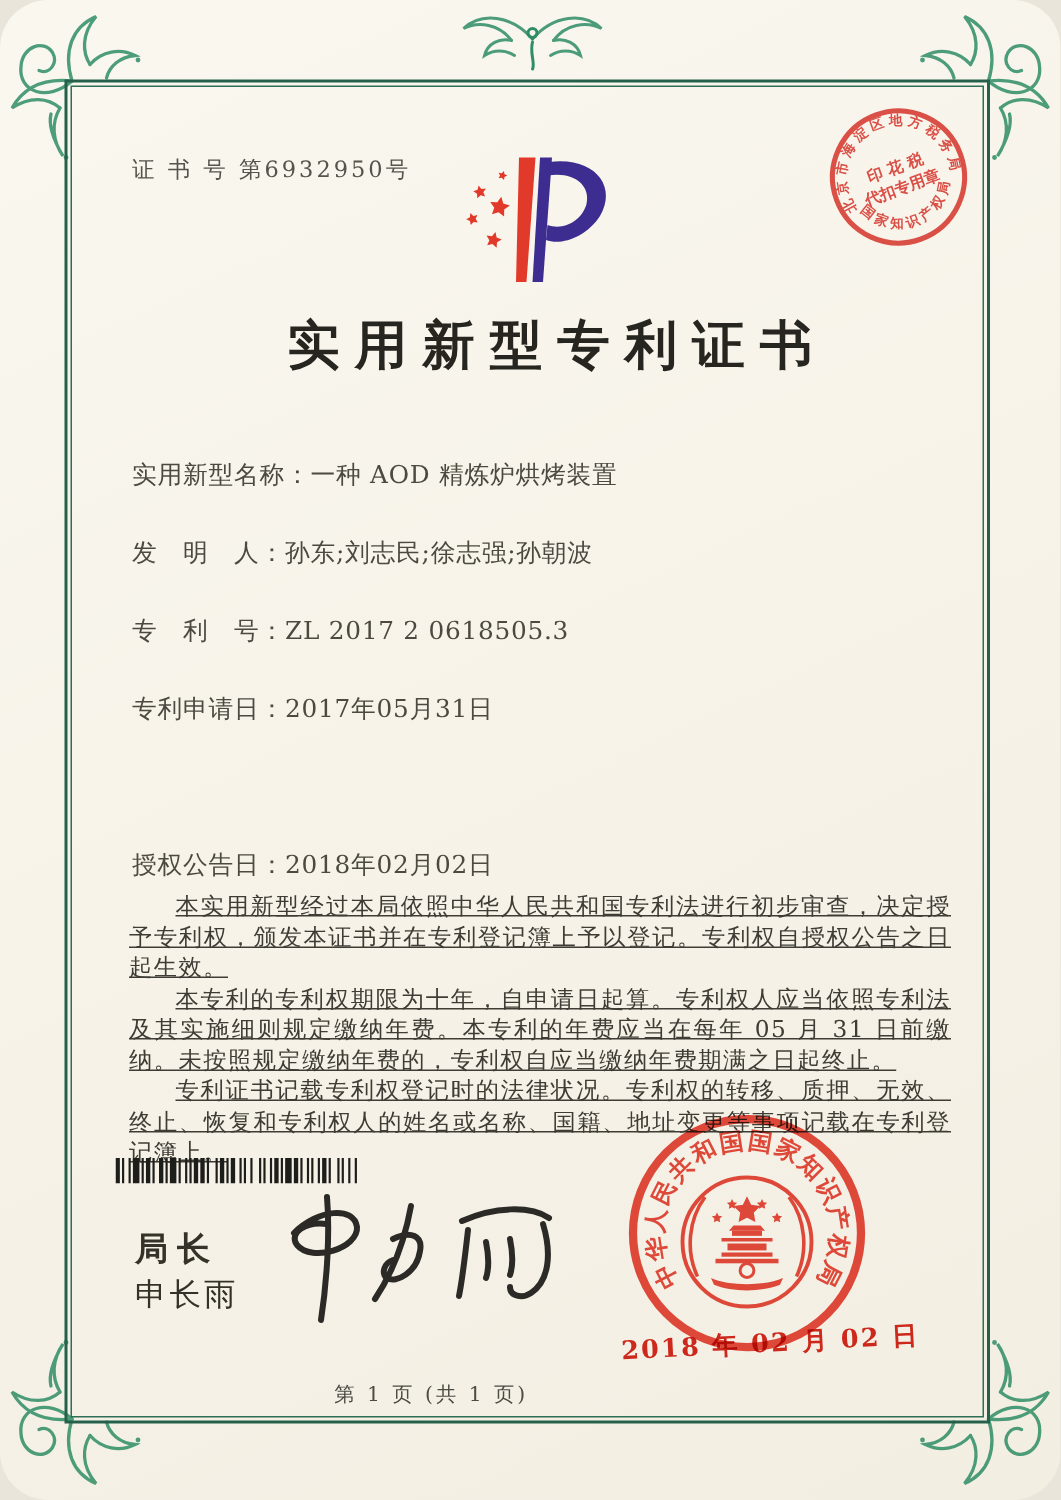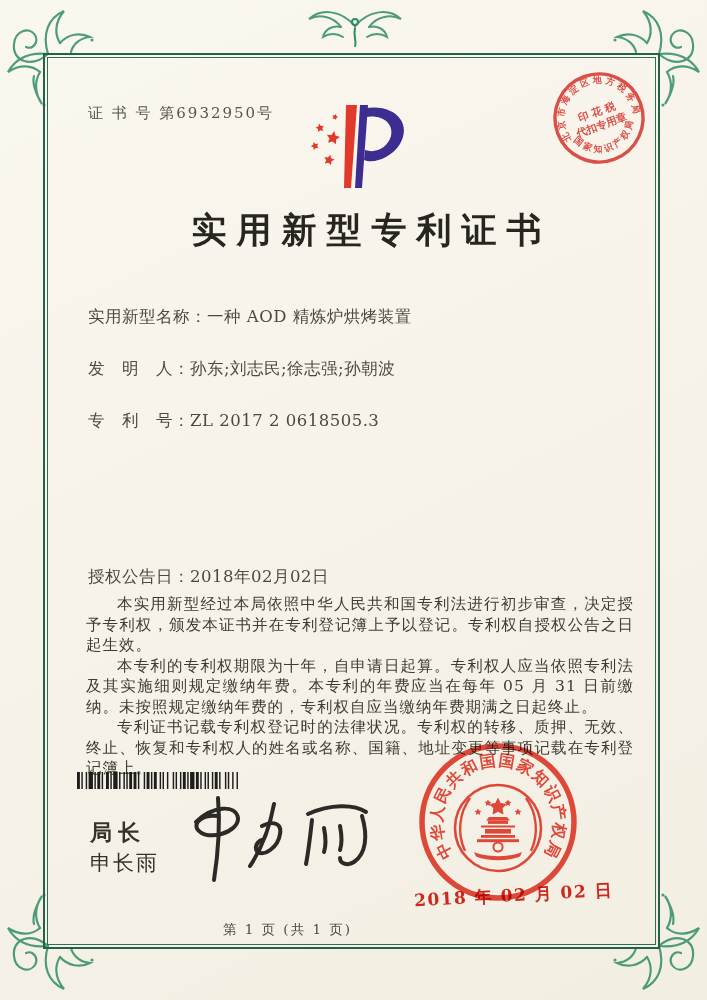--- a/index.html
+++ b/index.html
@@ -1,19 +1,20 @@
 <!DOCTYPE html>
 <html><head>
 <meta charset="utf-8">
 <style>
   html,body{margin:0;padding:0;background:#e9e5da;}
   .page{
     position:relative;width:707px;height:1000px;margin:0 auto;overflow:hidden;
     background:linear-gradient(155deg,#faf7ef 0%,#f7f3e9 45%,#f3eee2 100%);
     font-family:"DejaVu Serif","Liberation Serif",serif;
+    border-radius:32px;
   }
   .ornaments{position:absolute;left:0;top:0;width:707px;height:1000px;z-index:1;pointer-events:none;}
   .frame-outer{
     position:absolute;left:43px;top:53px;width:613px;height:892px;
     border:2.5px solid #24604a;z-index:2;pointer-events:none;
   }
   .frame-inner{position:absolute;left:2px;top:2px;right:2px;bottom:2px;border:1px solid #2d6e55;}
   .content{position:absolute;left:0;top:0;width:707px;height:1000px;z-index:3;}
   .cert-no{
     position:absolute;left:88px;top:104px;font-size:15px;letter-spacing:2px;
@@ -21,21 +22,21 @@
   }
   .logo{position:absolute;left:278px;top:100px;}
   .title{
     position:absolute;left:43px;top:207px;width:657px;text-align:center;
     font-size:35px;font-weight:700;letter-spacing:10px;color:#26251f;
   }
   .field{position:absolute;left:88px;font-size:16.5px;color:#4c4a40;white-space:nowrap;letter-spacing:.5px;}
   .f0{top:306px}.f1{top:358px}.f2{top:410px}.f3{top:462px}.f4{top:514px}.f5{top:566px}
   .paras{
     position:absolute;left:86px;top:594px;width:548px;color:#3e3c34;
-    font-size:15.5px;line-height:20.5px;letter-spacing:1px;text-align:justify;
+    font-size:15.5px;line-height:20.5px;letter-spacing:1px;text-align:justify;text-decoration:underline;
   }
   .paras p{margin:0;text-indent:2em;}
   .barcode{position:absolute;left:77px;top:772px;}
   .sig-title{
     position:absolute;left:90px;top:818px;font-size:22px;letter-spacing:6px;color:#343229;
     font-family:"DejaVu Sans","Liberation Sans",sans-serif;
     font-weight:bold;
   }
   .sig-name{
     position:absolute;left:90px;top:849px;font-size:21px;letter-spacing:2px;color:#343229;
@@ -108,20 +109,21 @@
       <polygon points="68,5 79,5 73,88 66,88" fill="#e23a2a"></polygon>
       <polygon points="82,5 90,5 84,88 77,88" fill="#3e2d90"></polygon>
       <path d="M88,8 C118,4 134,24 122,44 C113,58 96,64 86,60 L87,50 C98,54 110,47 113,36 C116,23 104,14 87,17 Z" fill="#3e2d90"></path>
     </svg>
 
     <div class="title">实用新型专利证书</div>
 
     <div class="field f0"><span>实用新型名称：</span><span>一种 AOD 精炼炉烘烤装置</span></div>
     <div class="field f1"><span>发　明　人：</span><span>孙东;刘志民;徐志强;孙朝波</span></div>
     <div class="field f2"><span>专　利　号：</span><span>ZL 2017 2 0618505.3</span></div>
+    <div class="field f3"><span>专利申请日：</span><span>2017年05月31日</span></div>
     <div class="field f5"><span>授权公告日：</span><span>2018年02月02日</span></div>
 
     <div class="paras">
       <p>本实用新型经过本局依照中华人民共和国专利法进行初步审查，决定授予专利权，颁发本证书并在专利登记簿上予以登记。专利权自授权公告之日起生效。</p>
       <p>本专利的专利权期限为十年，自申请日起算。专利权人应当依照专利法及其实施细则规定缴纳年费。本专利的年费应当在每年 05 月 31 日前缴纳。未按照规定缴纳年费的，专利权自应当缴纳年费期满之日起终止。</p>
       <p>专利证书记载专利权登记时的法律状况。专利权的转移、质押、无效、终止、恢复和专利权人的姓名或名称、国籍、地址变更等事项记载在专利登记簿上。</p>
     </div>
 
     <svg id="barcode" class="barcode" width="192" height="17" viewBox="0 0 192 17">
         <rect x="0.00" y="0" width="2.90" height="17" fill="#1d1d1b"></rect>

